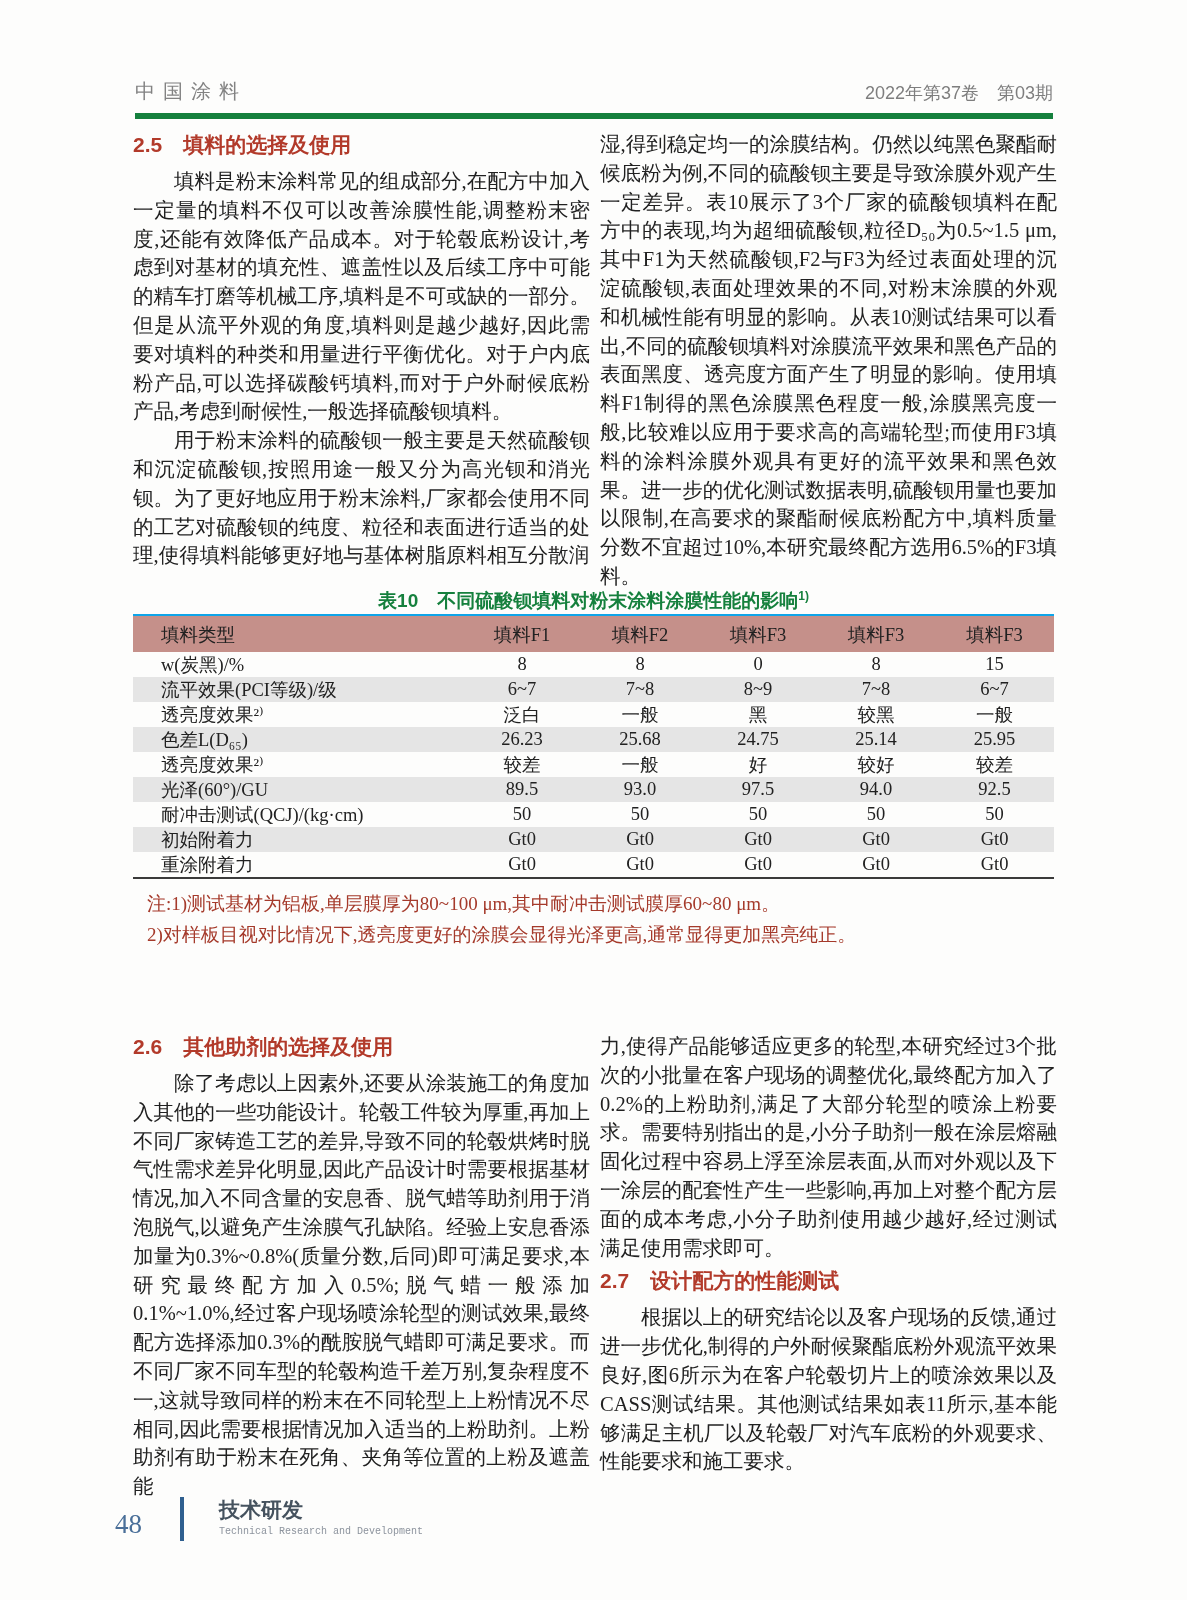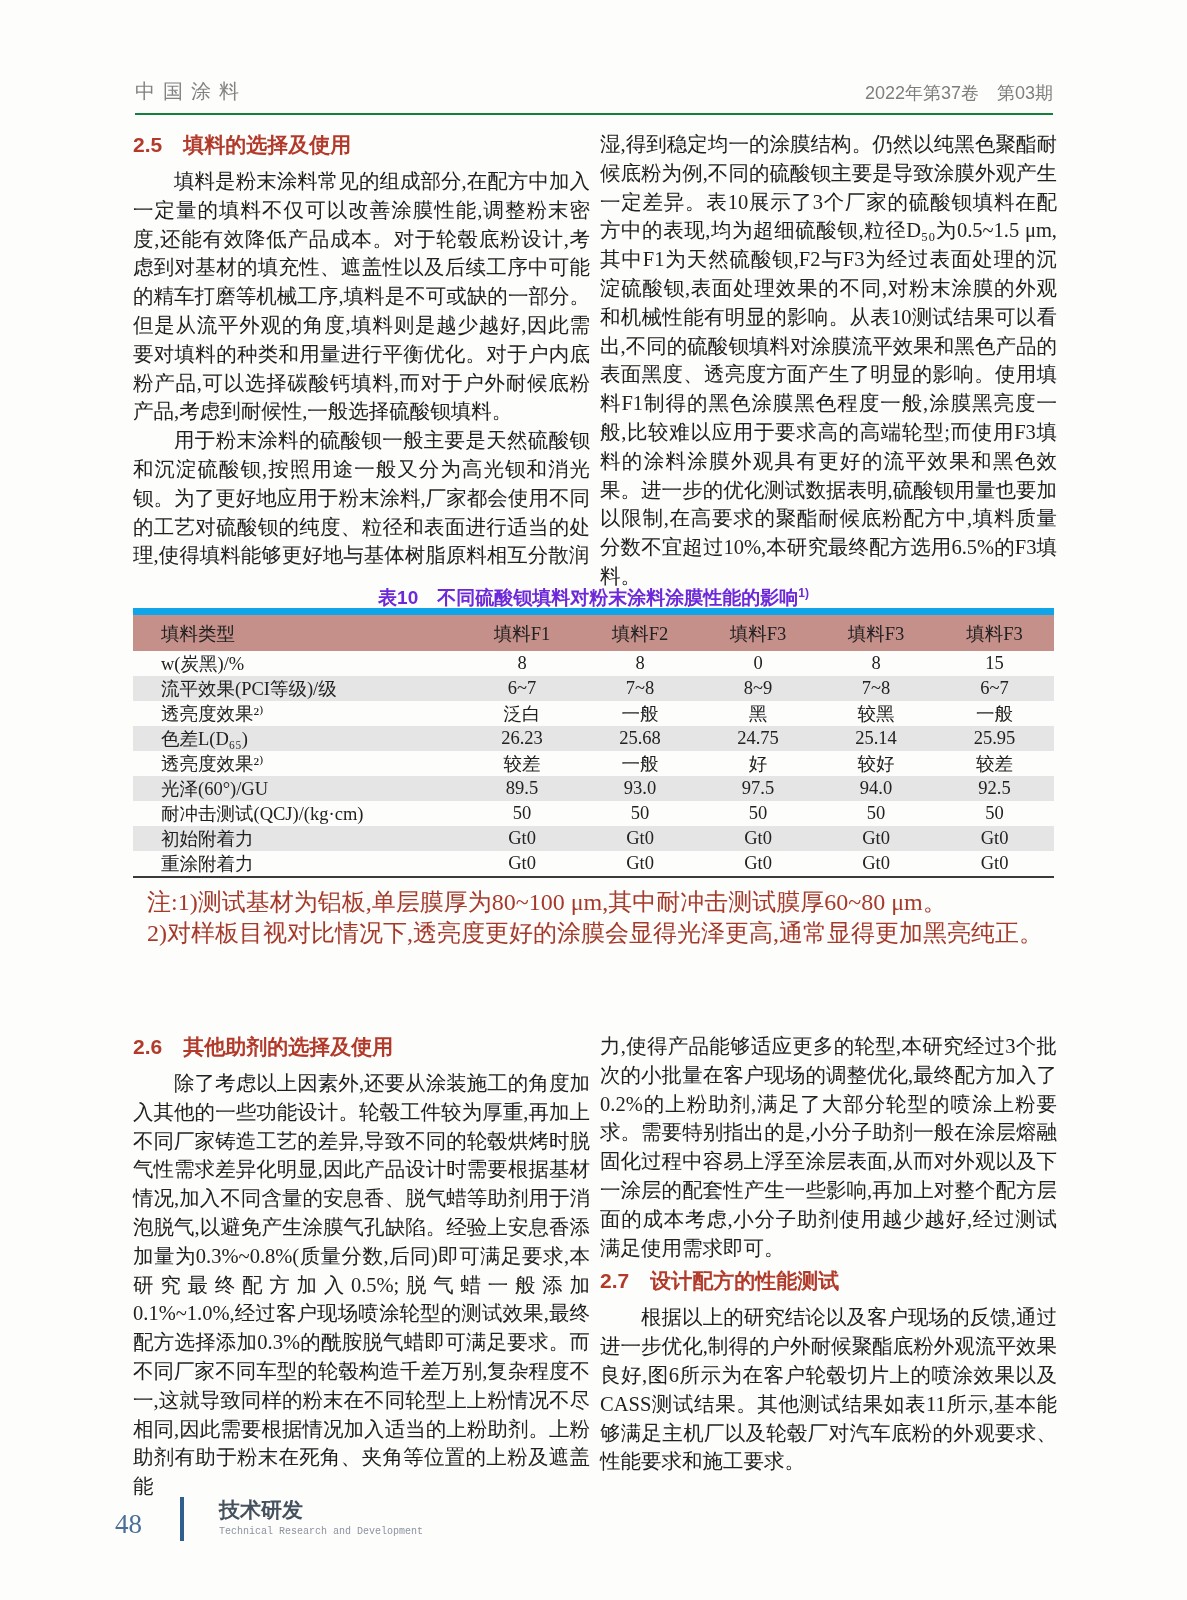--- a/index.html
+++ b/index.html
@@ -9,21 +9,21 @@
     margin:0 auto;
     background:#fdfdfc;
     font-family:"Liberation Serif","DejaVu Serif",serif;
     color:#212121;
     overflow:hidden;
   }
   
   .page-header{
     position:absolute;left:135px;top:78px;width:918px;
     display:flex;justify-content:space-between;align-items:flex-end;
-    padding-bottom:8px;border-bottom:2px solid #15803d;
+    padding-bottom:8px;border-bottom:6px solid #15803d;
   }
   .journal-name{
     font-size:20px;color:#828282;letter-spacing:8px;
     font-family:"Liberation Sans","DejaVu Sans",sans-serif;
   }
   .issue-info{
     font-size:18px;color:#7e7e7e;
     font-family:"Liberation Sans","DejaVu Sans",sans-serif;
   }
   
@@ -40,40 +40,40 @@
   }
   .para{
     font-size:20.5px;line-height:28.8px;text-align:justify;
     margin:0;
   }
   .indent{text-indent:2em;}
   
   .tablezone{position:absolute;left:133px;top:583px;width:921px;}
   .tcap-zh{
     text-align:center;font-family:"Liberation Sans","DejaVu Sans",sans-serif;
-    font-weight:bold;font-size:19px;color:#6d28d9;line-height:20px;
+    font-weight:bold;font-size:19px;color:#15803d;line-height:26px;
   }
   .tcap-en{
     text-align:center;font-family:"Liberation Serif","DejaVu Serif",serif;
     font-weight:bold;font-size:19px;color:#1c1c1c;line-height:27px;margin-bottom:6px;
   }
   .tcap-zh sup,.tcap-en sup{font-size:12px;}
   table.datatable{
     width:100%;border-collapse:collapse;
-    border-top:7px solid #0ea5e9;border-bottom:2px solid #3a3a3a;
+    border-top:2px solid #0ea5e9;border-bottom:2px solid #3a3a3a;
     font-size:18.5px;
   }
   table.datatable td{padding:0;height:21px;text-align:center;vertical-align:middle;}
   table.datatable td.lbl{text-align:left;padding-left:28px;}
   tr.thead{background:#c5908a;}
   tr.thead td{height:36px;}
   tr.shade{background:#e5e5e5;}
   .notes{
     margin-top:9px;padding-left:14px;
-    color:#a53a2b;font-size:24px;line-height:31px;
+    color:#a53a2b;font-size:19px;line-height:31px;
   }
   
   .page-footer{
     position:absolute;left:115px;top:1497px;
     display:flex;align-items:stretch;gap:24px;
   }
   .page-number{
     font-size:27px;color:#4a6f99;align-self:center;
     font-family:"Liberation Serif","DejaVu Serif",serif;
     margin-right:14px;padding-top:10px;

